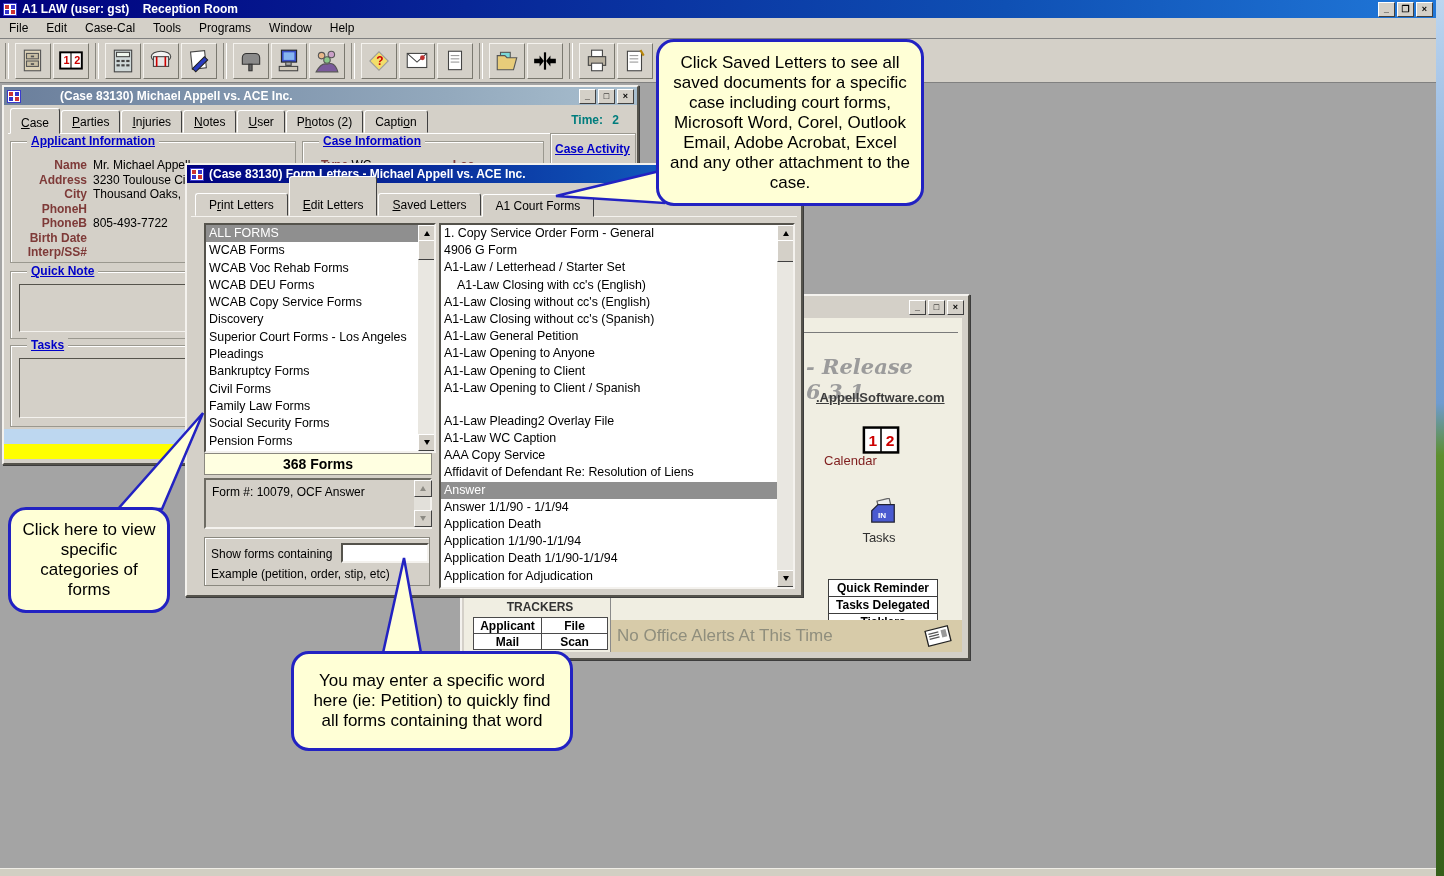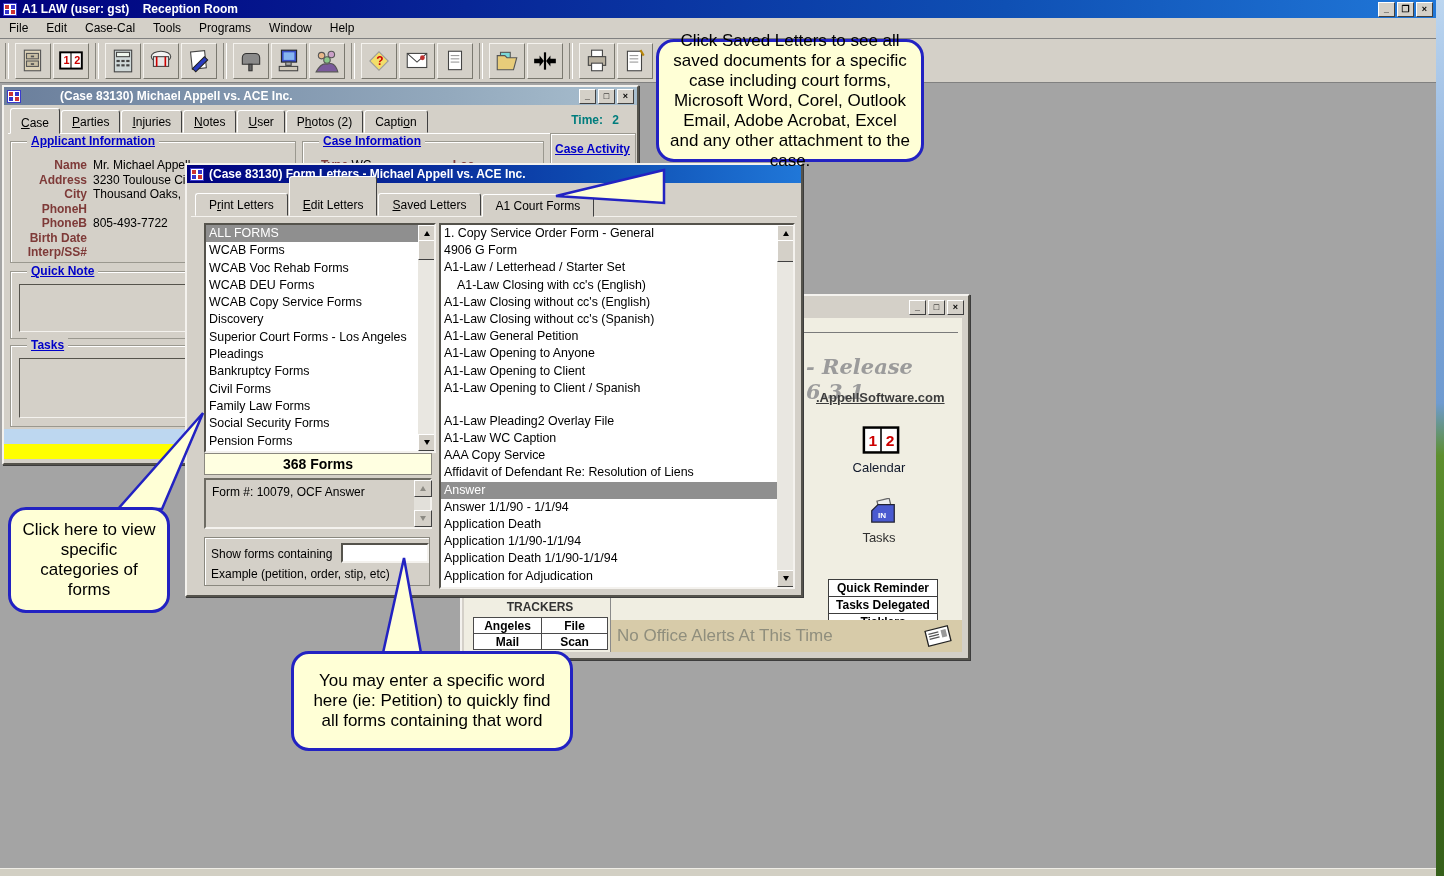--- a/index.html
+++ b/index.html
@@ -346,38 +346,38 @@
       <div class="abs" style="left:4px;top:14px;width:490px;border-top:1px solid #7a7a7a;"></div>
       <div class="abs" style="left:342px;top:36px;font-family:'DejaVu Serif',serif;font-style:italic;font-weight:bold;font-size:21px;color:#9b9b9b;">- Release 6.3.1</div>
       <div class="abs" style="left:352px;top:72px;font-size:13px;font-weight:bold;color:#3c3c3c;text-decoration:underline;">.AppellSoftware.com</div>
 
       <svg class="abs" style="left:398px;top:108px;" width="38" height="28" viewBox="0 0 24 18">
           <rect x="1" y="1" width="22" height="16" fill="#fff" stroke="#000" stroke-width="1.6"></rect>
           <line x1="12" y1="1" x2="12" y2="17" stroke="#000"></line>
           <text x="4" y="13" font-size="10" fill="#c00" font-weight="bold">1</text>
           <text x="15" y="13" font-size="10" fill="#c00" font-weight="bold">2</text>
         </svg>
-      <div class="abs" style="left:360px;top:142px;width:110px;text-align:center;font-size:13px;color:#0f172a;">Calendar</div>
+      <div class="abs" style="left:360px;top:135px;width:110px;text-align:left;font-size:13px;color:#7f1d1d;">Calendar</div>
 
       <svg class="abs" style="left:404px;top:180px;" width="30" height="28" viewBox="0 0 24 22">
           <rect x="8" y="1" width="10" height="8" fill="#eee" stroke="#666" transform="rotate(-14 13 5)"></rect>
           <path d="M3 10 L8 5 h13 v14 H3 Z" fill="#4a5ad0" stroke="#223"></path>
           <text x="8" y="16" font-size="6.5" fill="#fff" font-weight="bold">IN</text>
         </svg>
       <div class="abs" style="left:360px;top:212px;width:110px;text-align:center;font-size:13px;color:#303030;">Tasks</div>
 
       <div class="abs" style="left:364px;top:262px;width:110px;">
         <div class="stackbtn">Quick Reminder</div>
           <div class="stackbtn">Tasks Delegated</div>
           <div class="stackbtn">Ticklers</div>
       </div>
 
       <div class="abs" style="left:8px;top:282px;width:136px;text-align:center;font-size:12px;font-weight:bold;color:#333;">TRACKERS</div>
       <div class="abs" style="left:10px;top:300px;width:134px;display:grid;grid-template-columns:68px 66px;grid-auto-rows:16px;">
-        <div class="trk-cell">Angeles</div>
+        <div class="trk-cell">Applicant</div>
           <div class="trk-cell">File</div>
           <div class="trk-cell">Mail</div>
           <div class="trk-cell">Scan</div>
       </div>
       <div class="abs" style="left:146px;top:276px;width:1px;height:58px;background:#8a8a8a;"></div>
 
       <div class="abs" style="left:147px;top:302px;width:351px;height:32px;background:#d7cba9;display:flex;align-items:center;">
         <span style="margin-left:6px;font-size:17px;color:#8f8e7d;flex:1;white-space:nowrap;">No Office Alerts At This Time</span>
         <svg width="32" height="28" viewBox="0 0 24 22" style="margin-right:8px;">
             <g transform="rotate(-14 12 11)">
@@ -494,21 +494,21 @@
       </div>
     </div>
   </div>
 
   <svg id="tails">
     <polygon points="664,170 556,196 664,203" fill="#ffffd6" stroke="#2222c2" stroke-width="2.5"></polygon>
     <polygon points="203,413 118,509 162,509" fill="#ffffd6" stroke="#2222c2" stroke-width="2.5"></polygon>
     <polygon points="404,558 383,653 421,653" fill="#ffffd6" stroke="#2222c2" stroke-width="2.5"></polygon>
   </svg>
 
-  <div class="callout" style="left:656px;top:39px;width:268px;height:123px;">
+  <div class="callout" style="left:656px;top:39px;width:268px;height:167px;">
     <span>Click Saved Letters to see all saved documents for a specific case including court forms, Microsoft Word, Corel, Outlook Email, Adobe Acrobat, Excel and any other attachment to the case.</span>
   </div>
   <div class="callout" style="left:8px;top:507px;width:162px;height:106px;">
     <span>Click here to view specific categories of forms</span>
   </div>
   <div class="callout" style="left:291px;top:651px;width:282px;height:100px;">
     <span>You may enter a specific word here (ie: Petition) to quickly find all forms containing that word</span>
   </div>
 
   <div class="footerstrip"></div>

